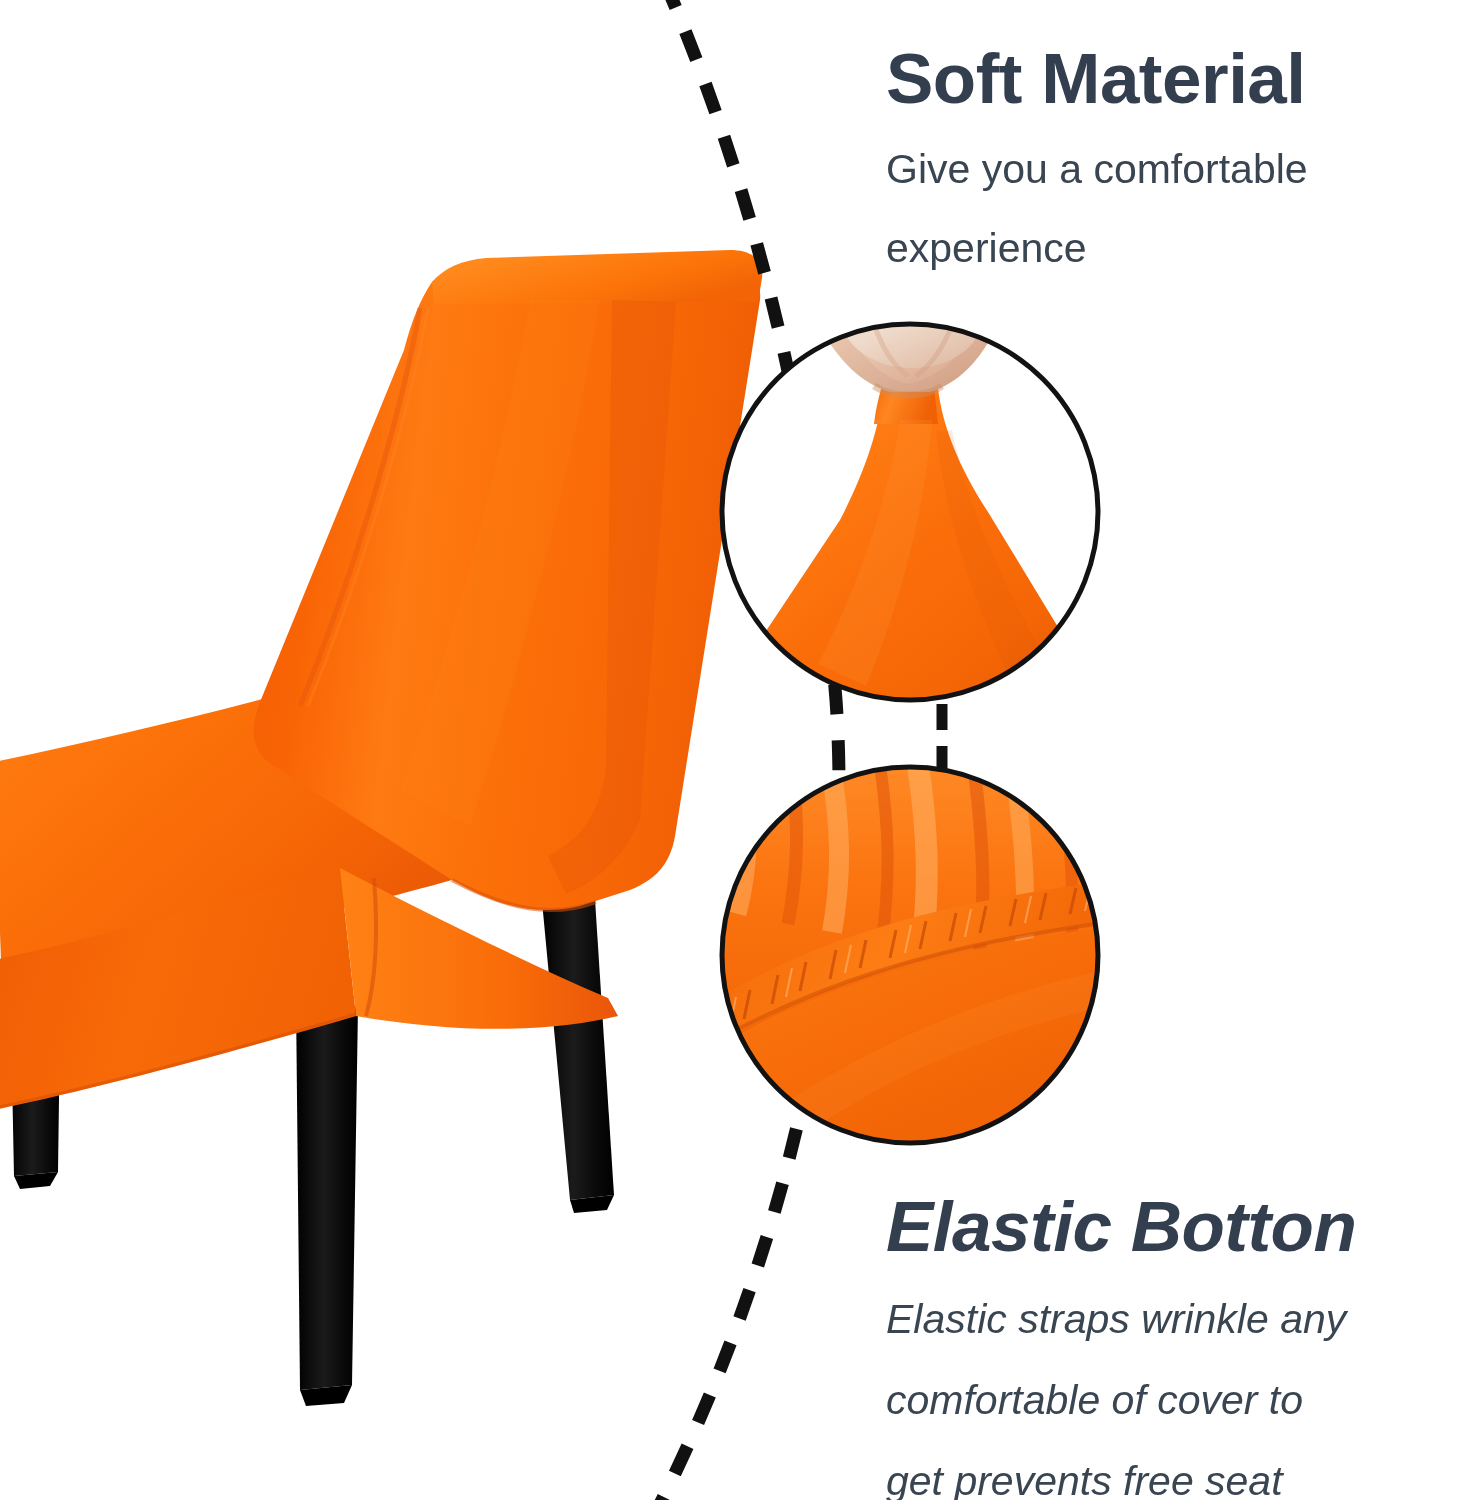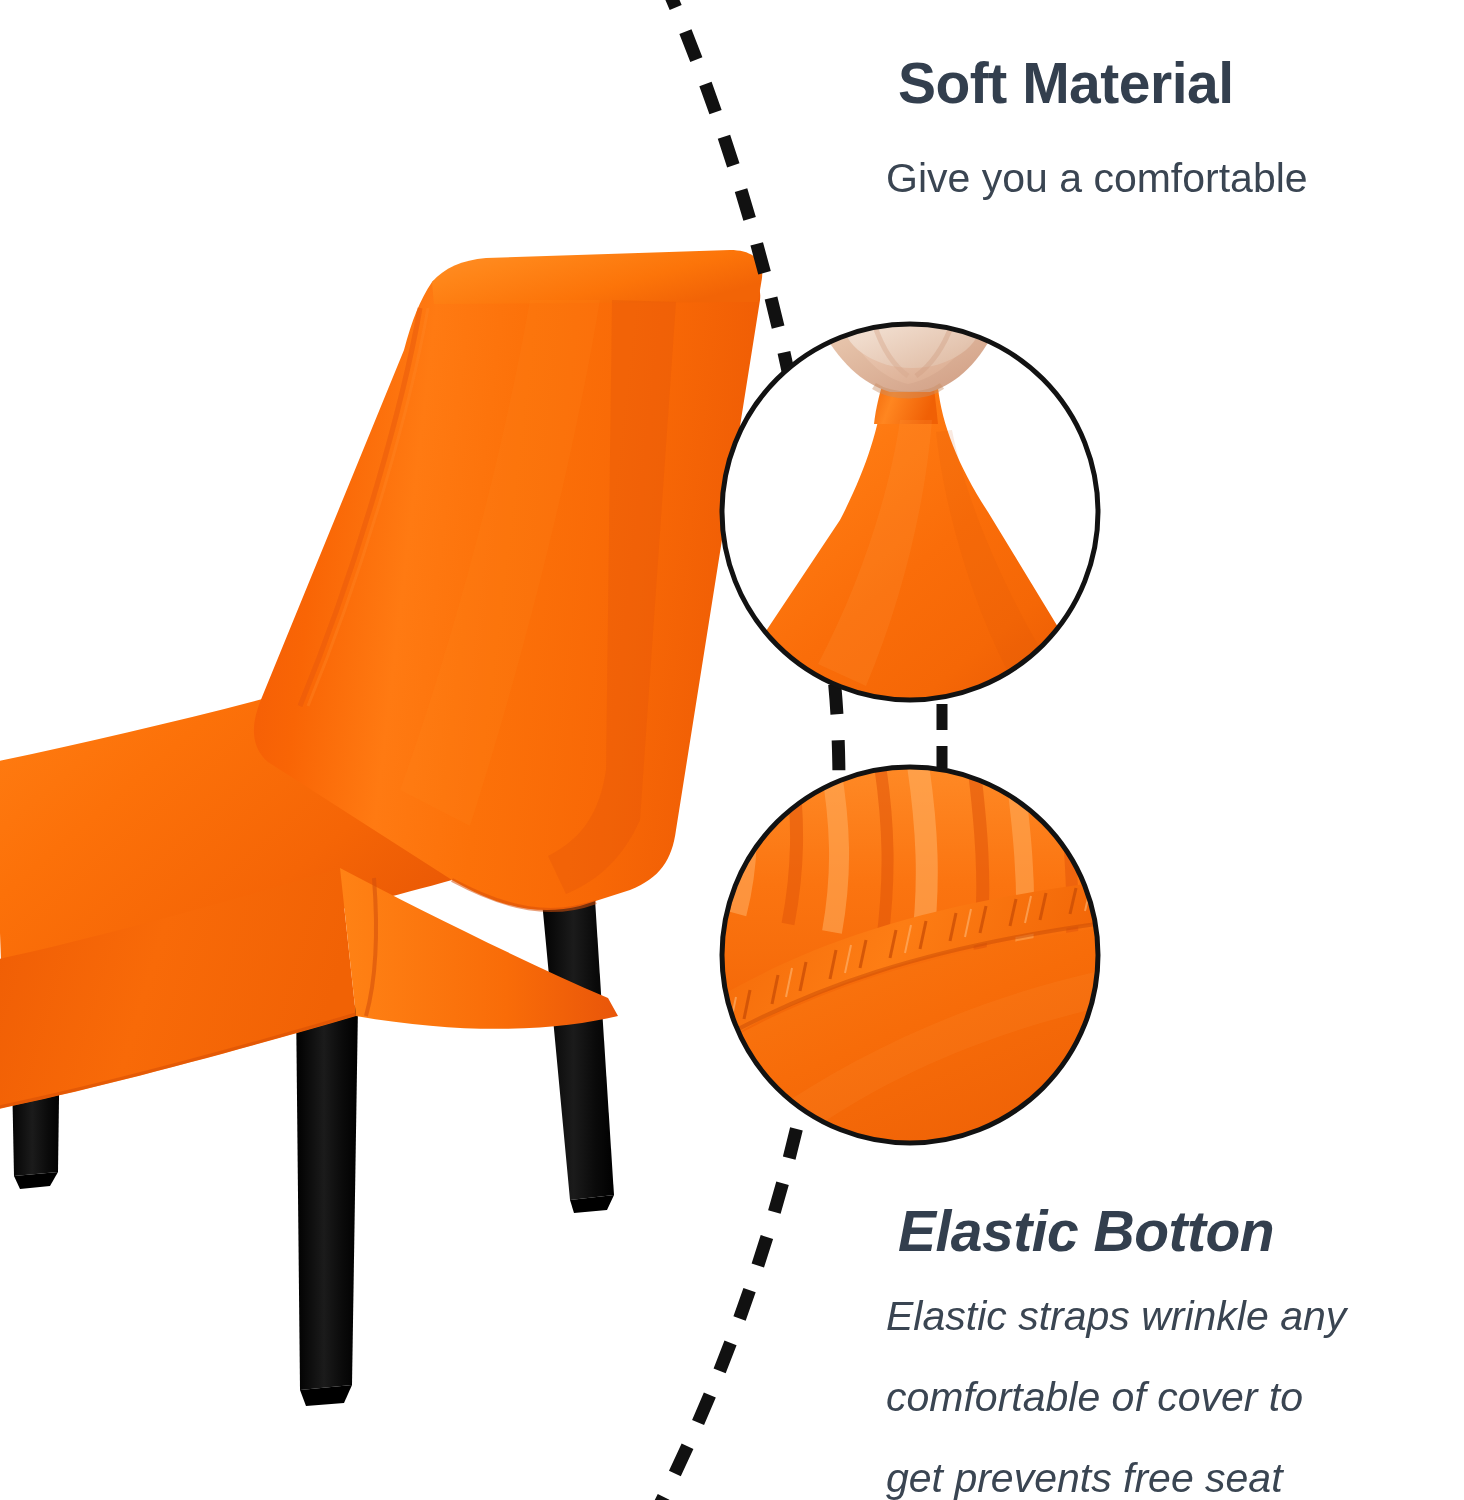--- a/index.html
+++ b/index.html
@@ -16,38 +16,38 @@
     overflow:hidden;
   }
 
   
   .layer{position:absolute;left:0;top:0;width:1464px;height:1500px;}
   .layer svg{display:block;width:1464px;height:1500px;}
 
   
   .txt-block{position:absolute;}
   .headline{
-    font-size:57px;
+    font-size:71px;
     font-weight:bold;
     letter-spacing:-0.5px;
     line-height:1.05;
     color:#333f4e;
-    margin:12px;
+    margin:0;
     white-space:nowrap;
   }
   .subcopy{
     font-size:41px;
     font-weight:normal;
     line-height:1.30;
     color:#3a4552;
     margin:0;
   }
 
   #soft-block{ left:886px; top:42px; width:540px; }
-  #soft-block .subcopy{ margin-top:38px; }
+  #soft-block .subcopy{ margin-top:26px; }
 
   #elastic-block{ left:886px; top:1190px; width:560px;font-style:italic; }
   #elastic-block .subcopy{ margin-top:28px; }
 </style>
 </head>
 <body>
 
 <div id="stage">
 
   <div class="layer">
@@ -349,20 +349,21 @@
         <path d="M 700 1050 C 800 992, 922 944, 1142 918" fill="none" stroke="#C94C06" stroke-width="4" opacity="0.5"></path>
       </g>
 
       <circle cx="910" cy="955" r="188" fill="none" stroke="#121212" stroke-width="5"></circle>
     </svg>
   </div>
 
   <div class="txt-block" id="soft-block">
     <h2 class="headline">Soft Material</h2>
     <p class="subcopy">Give you a comfortable</p>
+    <p class="subcopy">experience</p>
   </div>
 
   <div class="txt-block" id="elastic-block">
     <h2 class="headline">Elastic Botton</h2>
     <p class="subcopy">Elastic straps wrinkle any</p>
     <p class="subcopy">comfortable of cover to</p>
     <p class="subcopy">get prevents free seat</p>
   </div>
 
 </div>

